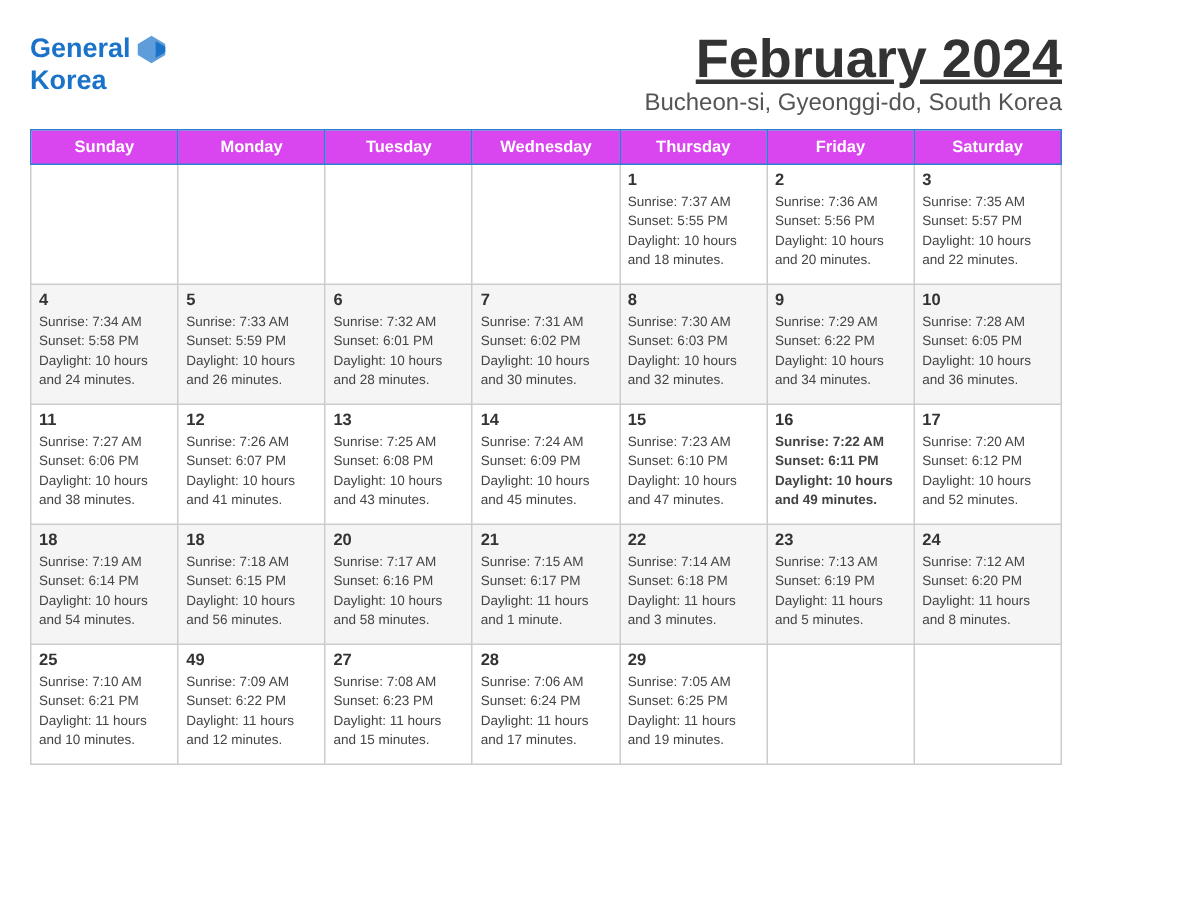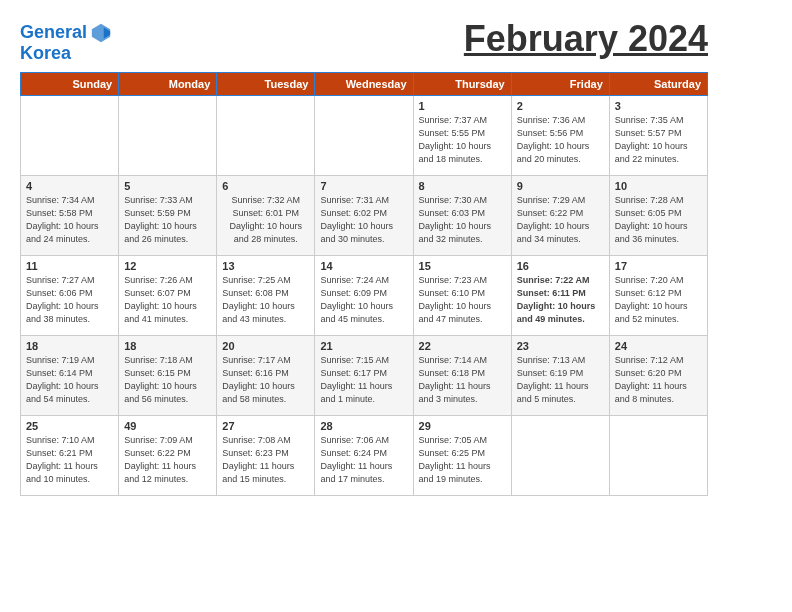--- a/index.html
+++ b/index.html
@@ -46,23 +46,23 @@
     .subtitle {
       font-size: 16px;
       color: #555;
     }
     .calendar-table {
       width: 100%;
       border-collapse: collapse;
       font-size: 10px;
     }
     .calendar-table th {
-      background-color: #c2410c;
+      background-color: #d946ef;
       color: #fff;
-      text-align: right;
+      text-align: center;
       padding: 5px 6px;
       font-size: 11px;
       font-weight: bold;
       border: 1px solid #2d7dd2;
     }
     .calendar-table td {
       border: 1px solid #ccc;
       vertical-align: top;
       padding: 4px 5px;
       width: calc(100% / 7);
@@ -102,20 +102,21 @@
               <path d="M12 2 L22 8 L22 16 L12 22 L2 16 L2 8 Z" fill="#1a73c9" opacity="0.7"></path>
               <path d="M15 6 L22 10 L22 14 L15 18" fill="#1a73c9"></path>
             </svg>
           </span>
         </div>
         <div class="logo-text" style="color:#1a73c9;">Korea</div>
       </div>
     </div>
     <div class="title-section">
       <div class="main-title">February 2024</div>
+      <div class="subtitle">Bucheon-si, Gyeonggi-do, South Korea</div>
     </div>
   </div>
 
   <table class="calendar-table">
     <thead>
       <tr>
       <th>Sunday</th>
           <th>Monday</th>
           <th>Tuesday</th>
           <th>Wednesday</th>
@@ -162,21 +163,21 @@
           </td>
           <td>
             <div class="day-number">5</div>
             <div class="day-info" style="white-space: pre-line;">Sunrise: 7:33 AM
 Sunset: 5:59 PM
 Daylight: 10 hours
 and 26 minutes.</div>
           </td>
           <td>
             <div class="day-number">6</div>
-            <div class="day-info" style="white-space: pre-line; text-align: center;">Sunrise: 7:32 AM
+            <div class="day-info" style="white-space: pre-line;">Sunrise: 7:32 AM
 Sunset: 6:01 PM
 Daylight: 10 hours
 and 28 minutes.</div>
           </td>
           <td>
             <div class="day-number">7</div>
             <div class="day-info" style="white-space: pre-line;">Sunrise: 7:31 AM
 Sunset: 6:02 PM
 Daylight: 10 hours
 and 30 minutes.</div>

